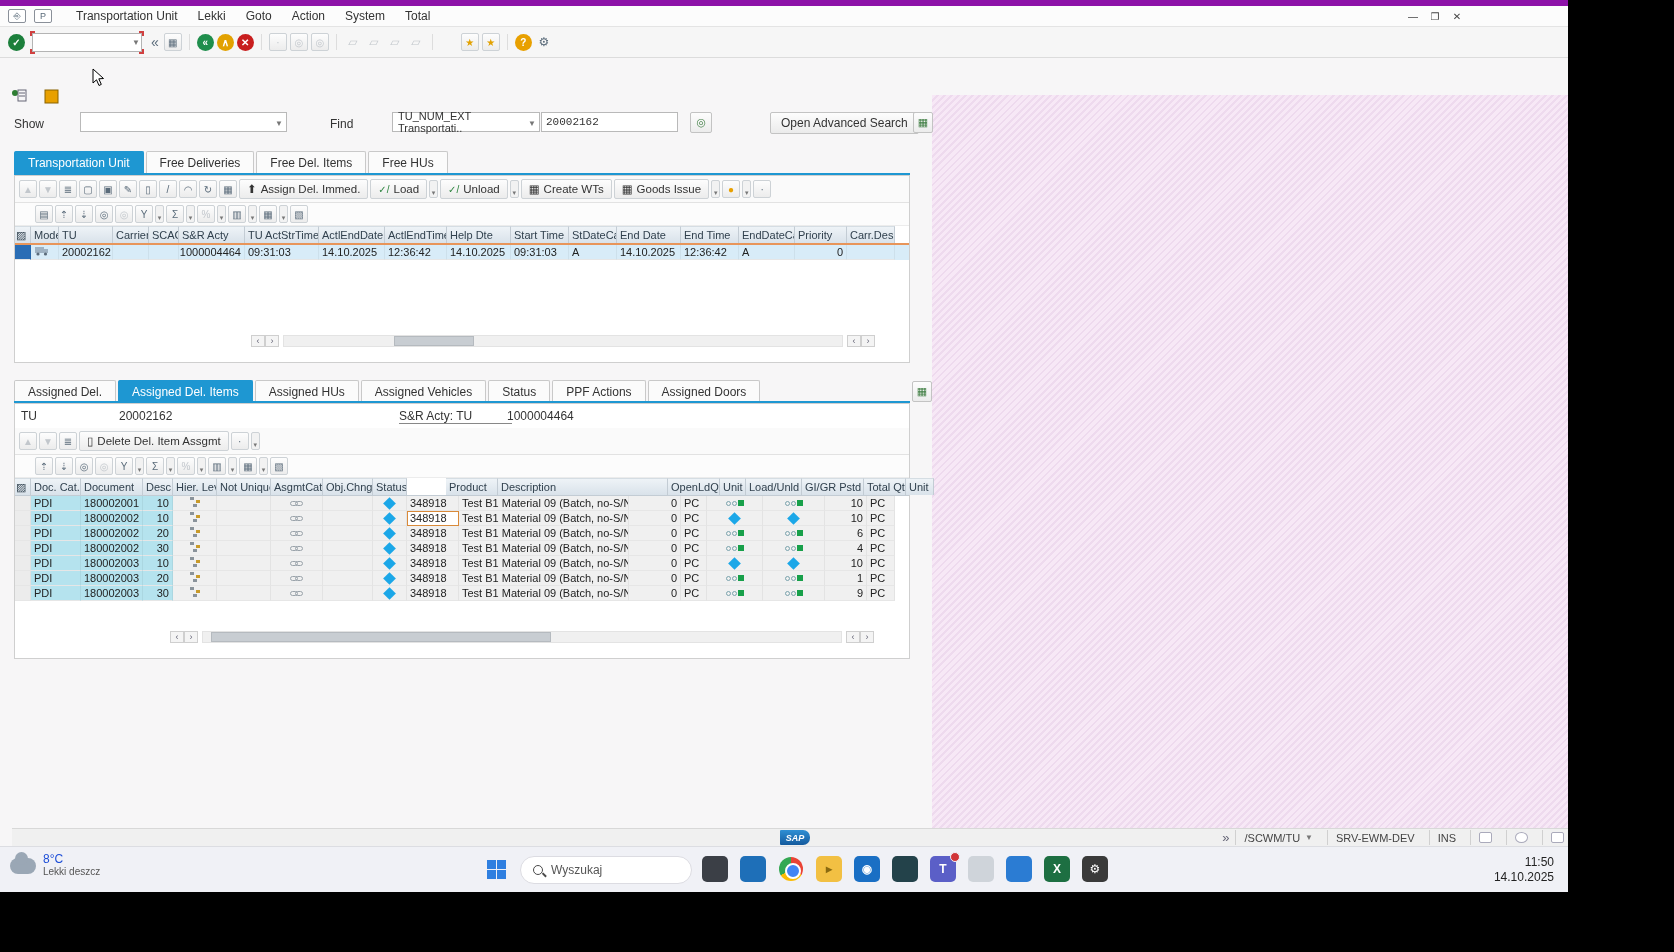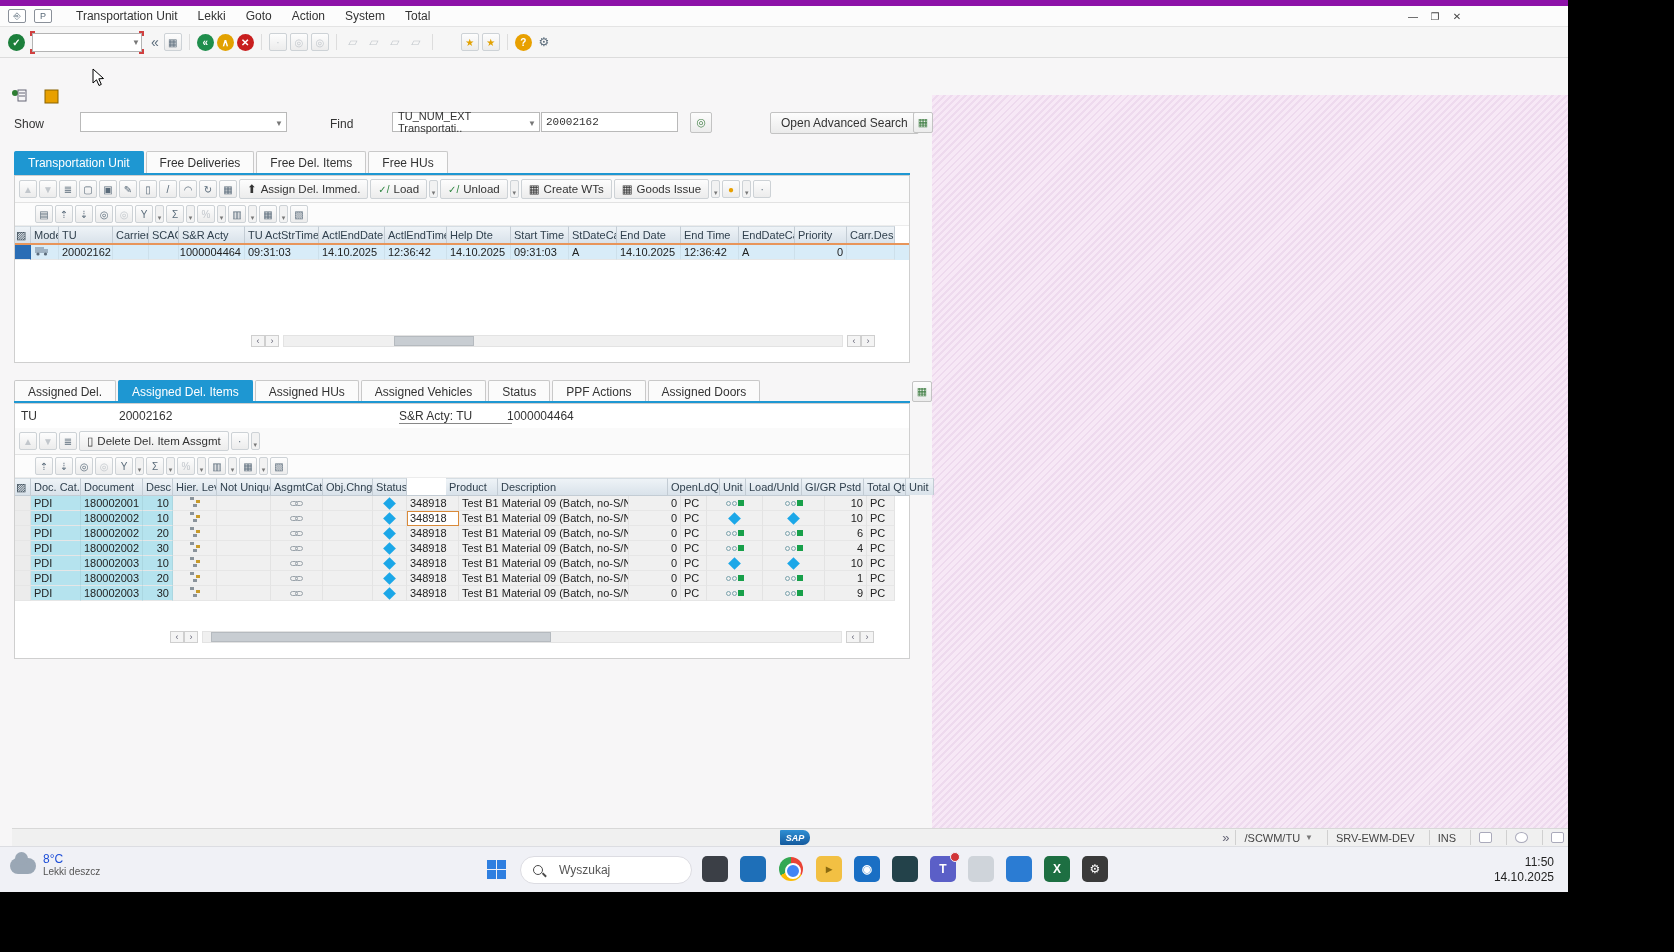--- a/index.html
+++ b/index.html
@@ -89,21 +89,21 @@
   .sb-ic { width:13px; height:11px; border:1px solid #aab; border-radius:2px; background:#fff; }
   
   #taskbar { position:absolute; left:0; top:846px; width:1568px; height:46px; background:#f0f1f6; border-top:1px solid #dcdde2; }
   #weather { position:absolute; left:10px; top:6px; display:flex; align-items:center; gap:7px; }
   #cloud { width:26px; height:16px; background:#9aa7b5; border-radius:8px; position:relative; }
   #cloud:before { content:""; position:absolute; left:5px; top:-6px; width:13px; height:13px; background:#9aa7b5; border-radius:50%; }
   #weather .wt { font-size:12px; color:#1d4ed8; line-height:13px; }
   #weather .wd { font-size:10px; color:#555; line-height:12px; }
   #winlogo { position:absolute; left:487px; top:13px; width:19px; height:19px; display:grid; grid-template-columns:9px 9px; grid-gap:1px; }
   #winlogo i { background:#2f7fe0; display:block; height:9px; }
-  #searchpill { position:absolute; left:520px; top:9px; width:172px; height:28px; background:#fff; border:1px solid #dcdce2; border-radius:14px; display:flex; align-items:center; gap:16px; padding-left:12px; font-size:12px; color:#555; }
+  #searchpill { position:absolute; left:520px; top:9px; width:172px; height:28px; background:#fff; border:1px solid #dcdce2; border-radius:14px; display:flex; align-items:center; gap:8px; padding-left:12px; font-size:12px; color:#555; }
   .mag { width:10px; height:10px; border:1.5px solid #4a4a4a; border-radius:50%; position:relative; display:inline-block; }
   .mag:after { content:""; position:absolute; left:8px; top:8px; width:5px; height:1.5px; background:#4a4a4a; transform:rotate(45deg); }
   #apps { position:absolute; left:702px; top:9px; display:flex; gap:12px; }
   .app { width:26px; height:26px; border-radius:5px; position:relative; display:flex; align-items:center; justify-content:center; color:#fff; font-size:12px; font-weight:bold; }
   .app .badge { position:absolute; right:-4px; top:-4px; width:10px; height:10px; background:#d13438; border-radius:50%; border:1.5px solid #f0f1f6; }
   .chromeball { width:24px; height:24px; border-radius:50%; background:conic-gradient(#ea4335 0 33%, #fbbc05 33% 66%, #34a853 66% 100%); position:relative; }
   .chromeball:after { content:""; position:absolute; left:6px; top:6px; width:12px; height:12px; background:#4285f4; border:2px solid #fff; border-radius:50%; }
   #clock { position:absolute; right:14px; top:8px; text-align:right; font-size:12px; color:#222; line-height:15px; }
   
   #cursor { position:absolute; left:92px; top:68px; z-index:50; }

